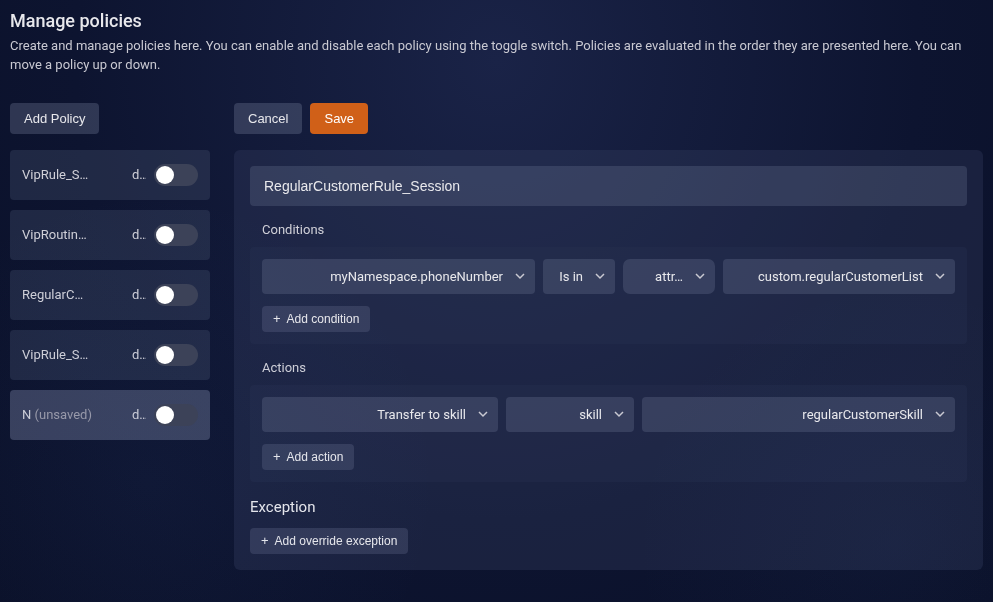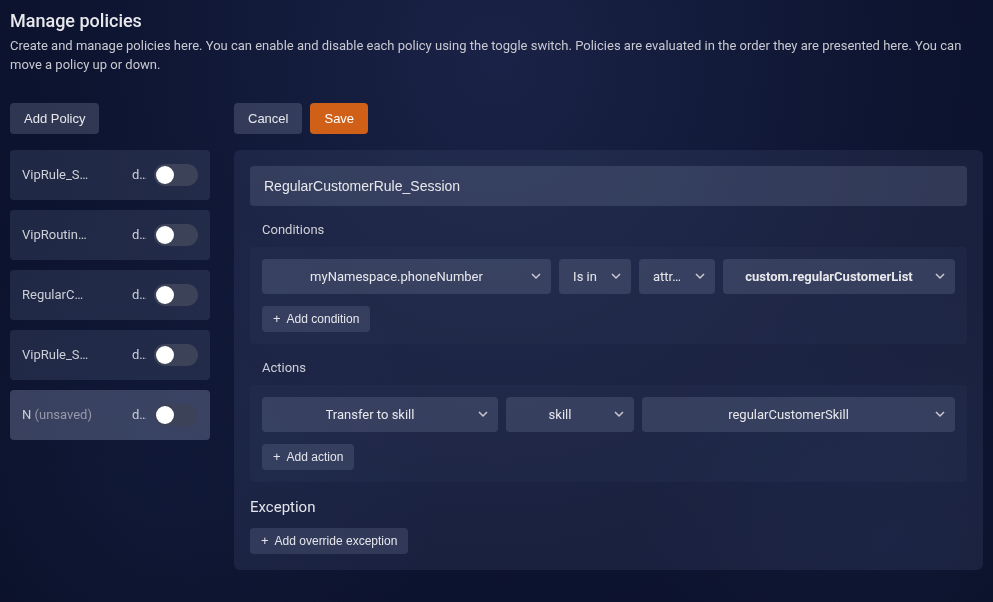--- a/index.html
+++ b/index.html
@@ -167,21 +167,21 @@
     .select {
       background: rgba(110,120,150,0.3);
       border: none;
       border-radius: 4px;
       padding: 10px 32px 10px 12px;
       color: #e8e8ec;
       font-size: 13px;
       position: relative;
       display: flex;
       align-items: center;
-      justify-content: center;
+      justify-content: flex-end;
       cursor: pointer;
       overflow: hidden;
     }
     .select-text {
       white-space: nowrap;
       overflow: hidden;
       text-overflow: ellipsis;
     }
     .chevron {
       position: absolute;
@@ -190,22 +190,22 @@
       height: 10px;
       pointer-events: none;
     }
     .chevron svg {
       width: 10px;
       height: 10px;
       display: block;
     }
     .w-flex { flex: 1; min-width: 0; }
     .w-sm { width: 72px; flex-shrink: 0; }
-    .w-attr { width: 76px; flex-shrink: 0; }
-    .w-med { width: 232px; flex-shrink: 0; font-weight: bold; }
+    .w-attr { width: 92px; flex-shrink: 0; border-radius: 7px; }
+    .w-med { width: 232px; flex-shrink: 0; }
     .w-act1 { width: 236px; flex-shrink: 0; }
     .w-act2 { width: 128px; flex-shrink: 0; }
     .add-link {
       background: rgba(110,120,150,0.28);
       border: none;
       border-radius: 4px;
       padding: 6px 11px;
       color: #e8e8ec;
       font-size: 12px;
       cursor: pointer;

